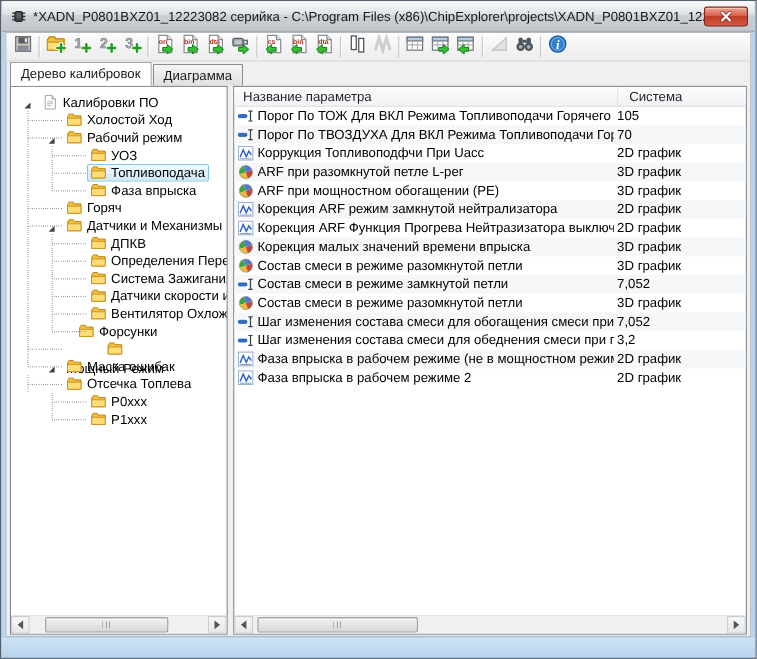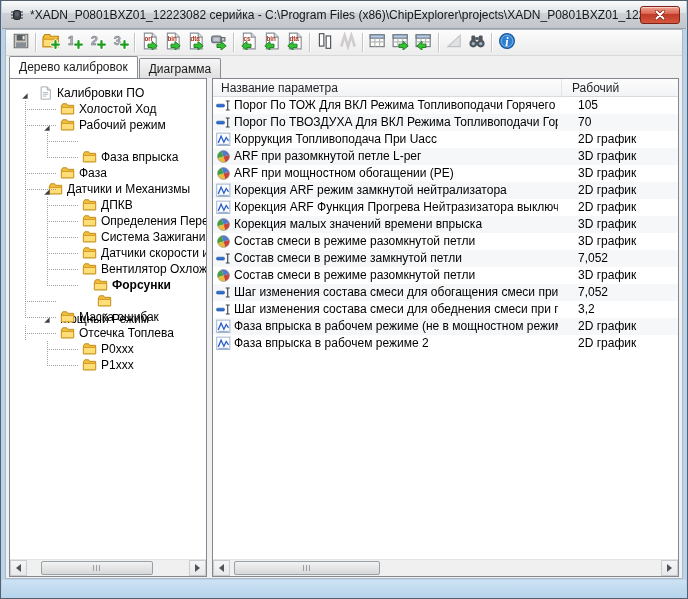--- a/index.html
+++ b/index.html
@@ -75,21 +75,21 @@
   .list-header .col.name{ left:8px; }
   .list-header .col.value{ left:348px; padding-left:10px;
     border-left:1px solid #e2e4e6; top:0; padding-top:2px; height:18px; }
   .list-body{ font-size:12px; }
   .list-row{ position:relative; height:17px; }
   .list-row:nth-child(even){ background:#f6f7f8; }
   .row-icon{ position:absolute; left:3px; top:1px; width:15px; height:15px; }
   .row-icon svg{ width:15px; height:15px; display:block; }
   .cell{ position:absolute; top:1px; white-space:nowrap; color:#000; }
   .cell.name{ left:21px; width:324px; overflow:hidden; }
-  .cell.value{ left:365px; }
+  .cell.value{ left:348px; }
 
   
   .hscroll{ position:absolute; left:0; right:0; bottom:0; height:17px;
     background:#f0f0f0; border-top:1px solid #e3e3e3; display:flex; }
   .sb-btn{ width:17px; height:16px; background:linear-gradient(#f6f6f6,#e8e8e8);
     border:1px solid #c9cdd2; display:flex; align-items:center; justify-content:center; }
   .sb-track{ flex:1; position:relative; }
   .sb-thumb{ position:absolute; top:1px; height:14px; border:1px solid #98a0a8;
     border-radius:2px; background:linear-gradient(#f2f2f2,#d8d8d8);
     background-color:#e0e0e0; }
@@ -357,25 +357,48 @@
                   </svg>
                 </span>
       <span class="node-label">Рабочий режим</span>
     </span>
   <span class="hstub" style="left: 15px; width: 32px;"></span>
               <span class="vline" style="left: 15px;"></span>
               <span class="expander" style="left: 32px;"><svg viewBox="0 0 10 10">
                   <path d="M8.5 2.5 L8.5 8.5 L2.5 8.5 Z" fill="#3c4046"></path>
                 </svg></span>
             </div>
-            <div class="tree-row selected">
+            <div class="tree-row">
+    <span class="node-box" style="left: 69px;">
+      <span class="node-icon">
+                  <svg viewBox="0 0 16 16">
+                    <path d="M1 4.6 l1.6-2.6 h4.4 l1 1.8 h7 V13.5 H1 Z" fill="#f3bd3e" stroke="#b8860b"></path>
+                    <path d="M1 6.2 h14 V13.5 H1 Z" fill="#ffde7a" stroke="#cc951d"></path>
+                  </svg>
+                </span>
+      <span class="node-label">УОЗ</span>
+    </span>
   <span class="vline" style="left: 15px;"></span>
               <span class="hstub" style="left: 37px; width: 32px;"></span>
               <span class="vline" style="left: 37px;"></span>
             </div>
+            <div class="tree-row selected">
+    <span class="node-box" style="left: 69px;">
+      <span class="node-icon">
+                  <svg viewBox="0 0 16 16">
+                    <path d="M1 4.6 l1.6-2.6 h4.4 l1 1.8 h7 V13.5 H1 Z" fill="#f3bd3e" stroke="#b8860b"></path>
+                    <path d="M1 6.2 h14 V13.5 H1 Z" fill="#ffde7a" stroke="#cc951d"></path>
+                  </svg>
+                </span>
+      <span class="node-label">Топливоподача</span>
+    </span>
+  <span class="vline" style="left: 15px;"></span>
+              <span class="hstub" style="left: 37px; width: 32px;"></span>
+              <span class="vline" style="left: 37px;"></span>
+            </div>
             <div class="tree-row">
     <span class="node-box" style="left: 69px;">
       <span class="node-icon">
                   <svg viewBox="0 0 16 16">
                     <path d="M1 4.6 l1.6-2.6 h4.4 l1 1.8 h7 V13.5 H1 Z" fill="#f3bd3e" stroke="#b8860b"></path>
                     <path d="M1 6.2 h14 V13.5 H1 Z" fill="#ffde7a" stroke="#cc951d"></path>
                   </svg>
                 </span>
       <span class="node-label">Фаза впрыска</span>
     </span>
@@ -384,27 +407,27 @@
               <span class="vline half" style="left: 37px;"></span>
             </div>
             <div class="tree-row">
     <span class="node-box" style="left: 47px;">
       <span class="node-icon">
                   <svg viewBox="0 0 16 16">
                     <path d="M1 4.6 l1.6-2.6 h4.4 l1 1.8 h7 V13.5 H1 Z" fill="#f3bd3e" stroke="#b8860b"></path>
                     <path d="M1 6.2 h14 V13.5 H1 Z" fill="#ffde7a" stroke="#cc951d"></path>
                   </svg>
                 </span>
-      <span class="node-label">Фаза</span>
+      <span class="node-label">Горяч</span>
     </span>
   <span class="hstub" style="left: 15px; width: 32px;"></span>
               <span class="vline" style="left: 15px;"></span>
             </div>
             <div class="tree-row">
-    <span class="node-box" style="left: 35px;">
+    <span class="node-box" style="left: 47px;">
       <span class="node-icon">
                   <svg viewBox="0 0 16 16">
                     <path d="M1 4.6 l1.6-2.6 h4.4 l1 1.8 h7 V13.5 H1 Z" fill="#f3bd3e" stroke="#b8860b"></path>
                     <path d="M1 6.2 h14 V13.5 H1 Z" fill="#ffde7a" stroke="#cc951d"></path>
                   </svg>
                 </span>
       <span class="node-label">Датчики и Механизмы</span>
     </span>
   <span class="hstub" style="left: 15px; width: 32px;"></span>
               <span class="vline" style="left: 15px;"></span>
@@ -476,21 +499,21 @@
                     <path d="M1 6.2 h14 V13.5 H1 Z" fill="#ffde7a" stroke="#cc951d"></path>
                   </svg>
                 </span>
       <span class="node-label">Вентилятор Охложде</span>
     </span>
   <span class="vline" style="left: 15px;"></span>
               <span class="hstub" style="left: 37px; width: 32px;"></span>
               <span class="vline" style="left: 37px;"></span>
             </div>
             <div class="tree-row">
-    <span class="node-box" style="left: 80px; font-weight: bold;">
+    <span class="node-box" style="left: 58px;">
       <span class="node-icon">
                   <svg viewBox="0 0 16 16">
                     <path d="M1 4.6 l1.6-2.6 h4.4 l1 1.8 h7 V13.5 H1 Z" fill="#f3bd3e" stroke="#b8860b"></path>
                     <path d="M1 6.2 h14 V13.5 H1 Z" fill="#ffde7a" stroke="#cc951d"></path>
                   </svg>
                 </span>
       <span class="node-label">Форсунки</span>
     </span>
   <span class="vline" style="left: 15px;"></span>
               <span class="hstub" style="left: 37px; width: 32px;"></span>
@@ -576,21 +599,21 @@
         <div class="sb-btn">
             <i class="arr right"></i>
           </div>
       </div>
     </div>
 
     <div class="panel list-panel">
       <div class="panel-body">
         <div class="list-header">
           <div class="col name">Название параметра</div>
-          <div class="col value">Рабочий</div>
+          <div class="col value">Система</div>
         </div>
         <div class="list-body">
             <div class="list-row">
     <span class="row-icon">
                 <svg viewBox="0 0 16 16">
                   <rect x="0.5" y="6.6" width="8.6" height="3" rx="1.4" fill="#2f6fd0" stroke="#1b4fa0" stroke-width="0.7"></rect>
                   <path d="M10.4 3.2 h4.2 M12.5 3.2 v9.6 M10.4 12.8 h4.2" stroke="#3c4148" stroke-width="1.2" fill="none"></path>
                 </svg>
               </span>
     <span class="cell name">Порог По ТОЖ Для ВКЛ Режима Топливоподачи Горячего Д...</span>
@@ -607,21 +630,21 @@
     <span class="cell value">70</span>
   </div>
             <div class="list-row">
     <span class="row-icon">
                 <svg viewBox="0 0 16 16">
                   <rect x="0.8" y="1.2" width="14" height="13.2" fill="#fdfdfd" stroke="#9ab0cc"></rect>
                   <path d="M2.4 11.6 L5.4 4.4 L8.4 11 L10.9 5.8 L13.4 9.4" fill="none" stroke="#2b5fd0" stroke-width="1.4"></path>
                   <path d="M2.4 13.2 h11" stroke="#8aa0c0"></path>
                 </svg>
               </span>
-    <span class="cell name">Коррукция Топливоподача При Uacc</span>
+    <span class="cell name">Коррукция Топливоподфчи При Uacc</span>
     <span class="cell value">2D график</span>
   </div>
             <div class="list-row">
     <span class="row-icon">
                 <svg viewBox="0 0 16 16">
                   <g transform="rotate(-18 8 8)">
                     <path d="M8 8 L8 1.6 A6.4 6.4 0 0 0 1.6 8 Z" fill="#3fa33f"></path>
                     <path d="M8 8 L1.6 8 A6.4 6.4 0 0 0 8 14.4 Z" fill="#e7b93c"></path>
                     <path d="M8 8 L8 14.4 A6.4 6.4 0 0 0 14.4 8 Z" fill="#cc4433"></path>
                     <path d="M8 8 L14.4 8 A6.4 6.4 0 0 0 8 1.6 Z" fill="#5577cc"></path>

